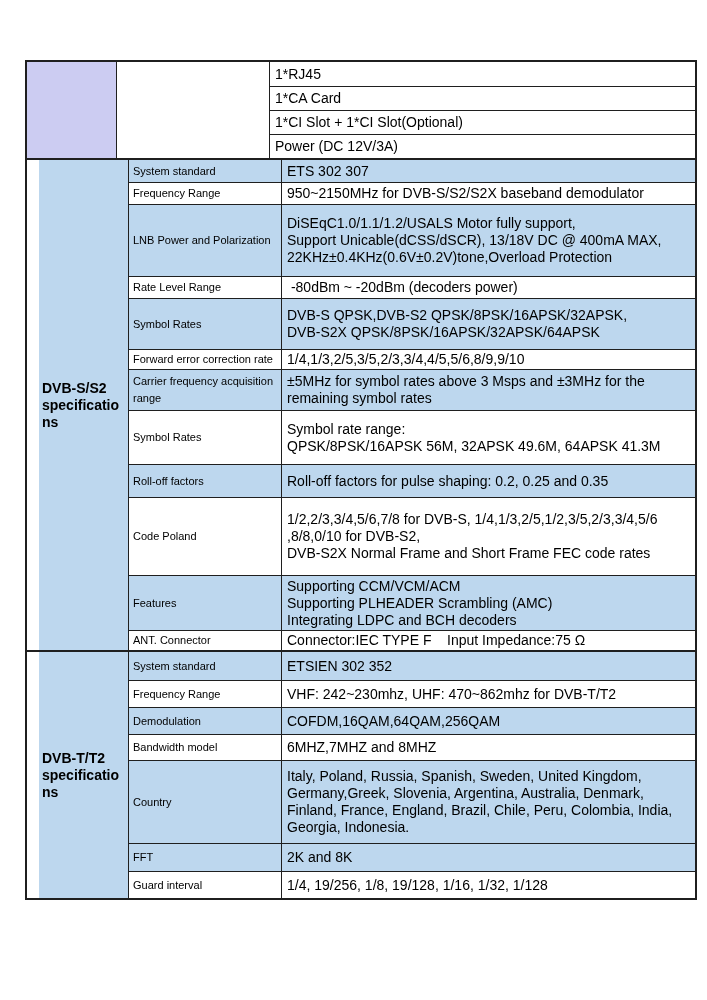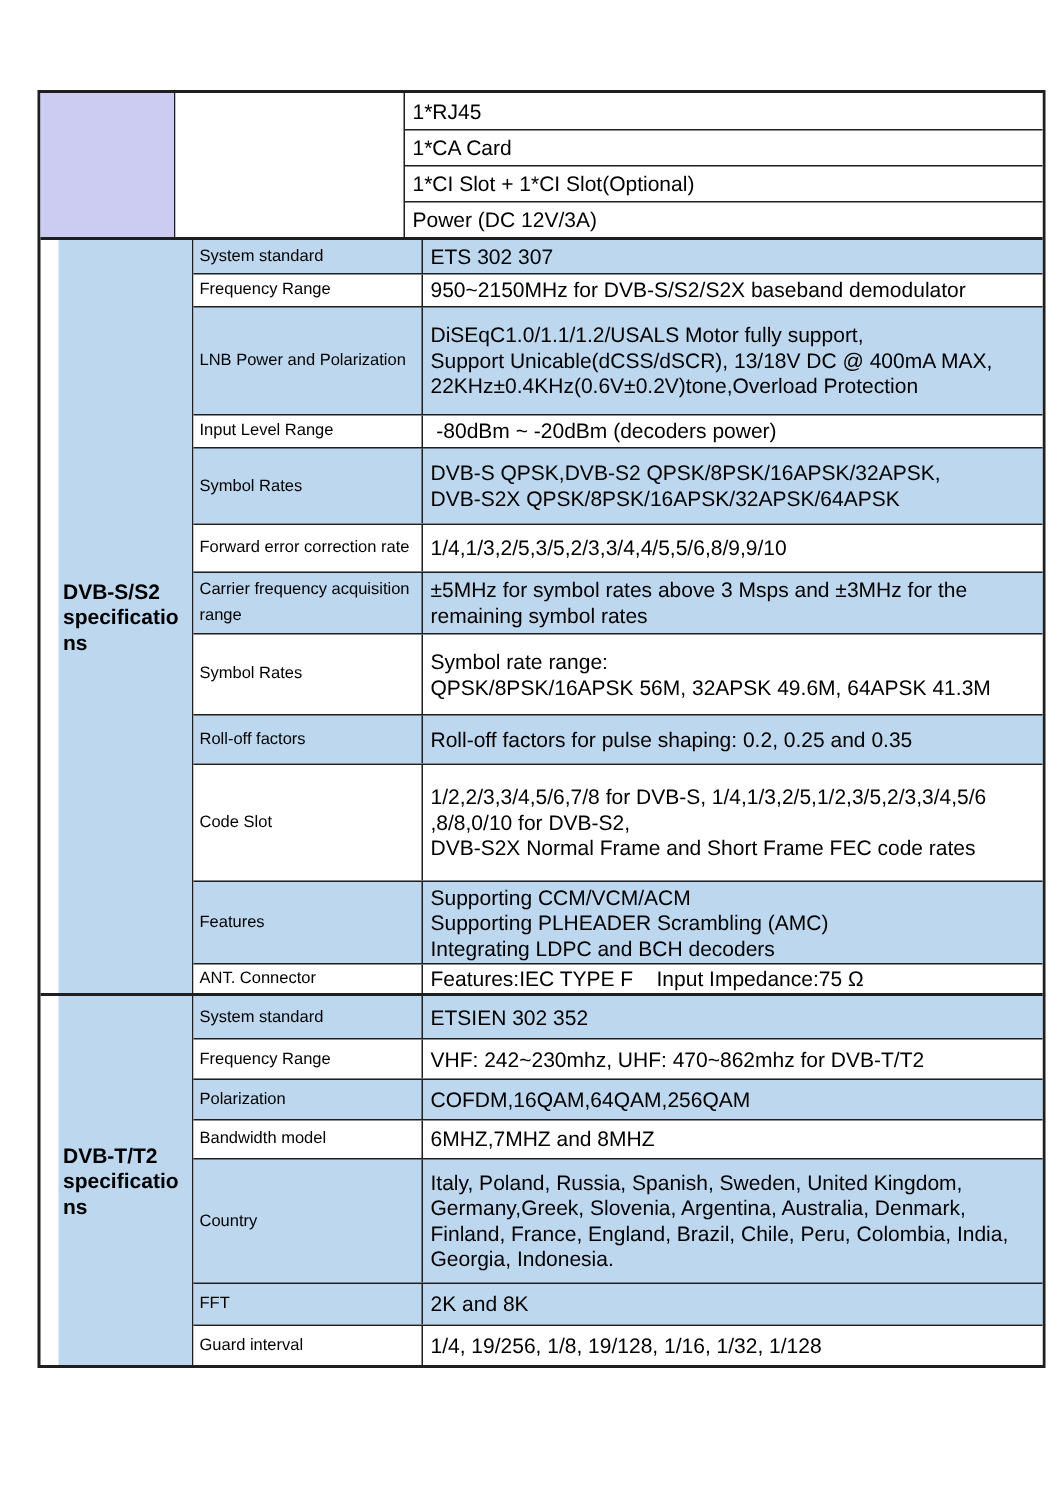--- a/index.html
+++ b/index.html
@@ -94,80 +94,80 @@
             <div class="lbl">Frequency Range</div>
             <div class="val">950~2150MHz for DVB-S/S2/S2X baseband demodulator</div>
           </div>
         <div class="row blue" style="height:72px">
             <div class="lbl">LNB Power and Polarization</div>
             <div class="val">DiSEqC1.0/1.1/1.2/USALS Motor fully support,
 Support Unicable(dCSS/dSCR), 13/18V DC @ 400mA MAX,
 22KHz±0.4KHz(0.6V±0.2V)tone,Overload Protection</div>
           </div>
         <div class="row white" style="height:22px">
-            <div class="lbl">Input Level Range</div>
+            <div class="lbl">Rate Level Range</div>
             <div class="val"> -80dBm ~ -20dBm (decoders power)</div>
           </div>
         <div class="row blue" style="height:51px">
             <div class="lbl">Symbol Rates</div>
             <div class="val">DVB-S QPSK,DVB-S2 QPSK/8PSK/16APSK/32APSK,
 DVB-S2X QPSK/8PSK/16APSK/32APSK/64APSK</div>
           </div>
-        <div class="row white clip" style="height:32px">
+        <div class="row white clip" style="height:20px">
             <div class="lbl">Forward error correction rate</div>
             <div class="val">1/4,1/3,2/5,3/5,2/3,3/4,4/5,5/6,8/9,9/10</div>
           </div>
         <div class="row blue" style="height:41px">
             <div class="lbl">Carrier frequency acquisition range</div>
             <div class="val">±5MHz for symbol rates above 3 Msps and ±3MHz for the
 remaining symbol rates</div>
           </div>
         <div class="row white" style="height:54px">
             <div class="lbl">Symbol Rates</div>
             <div class="val">Symbol rate range:
 QPSK/8PSK/16APSK 56M, 32APSK 49.6M, 64APSK 41.3M</div>
           </div>
         <div class="row blue" style="height:33px">
             <div class="lbl">Roll-off factors</div>
             <div class="val">Roll-off factors for pulse shaping: 0.2, 0.25 and 0.35</div>
           </div>
         <div class="row white" style="height:78px">
-            <div class="lbl">Code Slot</div>
+            <div class="lbl">Code Poland</div>
             <div class="val">1/2,2/3,3/4,5/6,7/8 for DVB-S, 1/4,1/3,2/5,1/2,3/5,2/3,3/4,5/6
 ,8/8,0/10 for DVB-S2,
 DVB-S2X Normal Frame and Short Frame FEC code rates</div>
           </div>
         <div class="row blue" style="height:55px">
             <div class="lbl">Features</div>
             <div class="val">Supporting CCM/VCM/ACM
 Supporting PLHEADER Scrambling (AMC)
 Integrating LDPC and BCH decoders</div>
           </div>
         <div class="row white" style="height:20px">
             <div class="lbl">ANT. Connector</div>
-            <div class="val">Features:IEC TYPE F    Input Impedance:75 Ω</div>
+            <div class="val">Connector:IEC TYPE F    Input Impedance:75 Ω</div>
           </div>
       </div>
     </div>
 
     <div class="section">
       <div class="cat blue">
           <span>DVB-T/T2 specifications</span>
         </div>
       <div class="rows">
         <div class="row blue" style="height:28px">
             <div class="lbl">System standard</div>
             <div class="val">ETSIEN 302 352</div>
           </div>
         <div class="row white" style="height:27px">
             <div class="lbl">Frequency Range</div>
             <div class="val">VHF: 242~230mhz, UHF: 470~862mhz for DVB-T/T2</div>
           </div>
         <div class="row blue" style="height:27px">
-            <div class="lbl">Polarization</div>
+            <div class="lbl">Demodulation</div>
             <div class="val">COFDM,16QAM,64QAM,256QAM</div>
           </div>
         <div class="row white" style="height:26px">
             <div class="lbl">Bandwidth model</div>
             <div class="val">6MHZ,7MHZ and 8MHZ</div>
           </div>
         <div class="row blue" style="height:83px">
             <div class="lbl">Country</div>
             <div class="val">Italy, Poland, Russia, Spanish, Sweden, United Kingdom,
 Germany,Greek, Slovenia, Argentina, Australia, Denmark,

